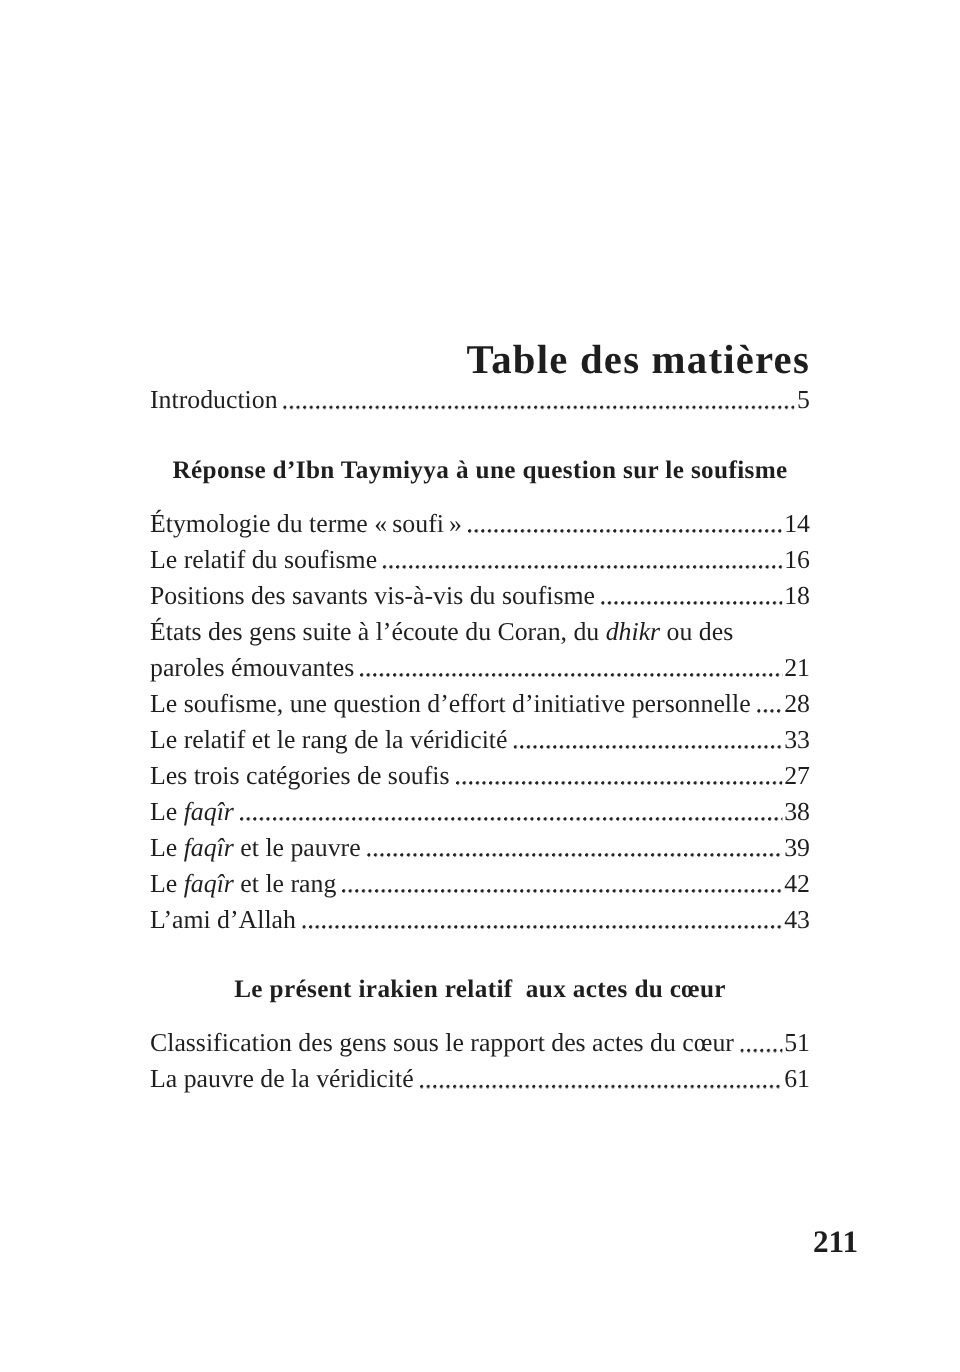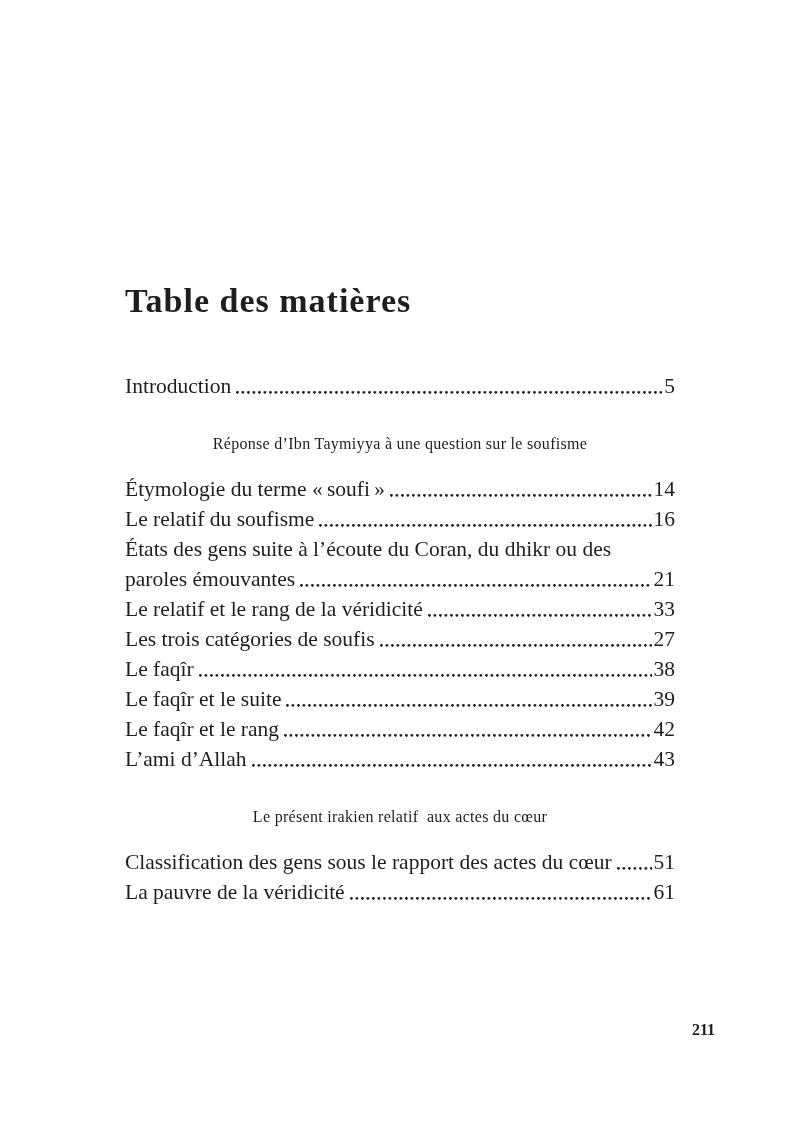--- a/index.html
+++ b/index.html
@@ -13,65 +13,65 @@
     color: #1e1e1e;
   }
   .page {
     position: absolute;
     inset: 0;
     padding: 284px 125px 0 125px;
   }
   .title {
     font-size: 34px;
     font-weight: 700;
-    text-align: left;
+    text-align: right;
     line-height: 1;
     letter-spacing: 1px;
   }
-  .toc { margin-top: 53px; }
+  .toc { }
   .section-heading {
-    font-size: 16px;
-    font-weight: 400;
+    font-size: 21px;
+    font-weight: 700;
     text-align: center;
     line-height: 26px;
     letter-spacing: 0.3px;
     margin: 30px 0 17px 0;
     white-space: pre-wrap;
   }
   .entry-line {
     font-size: 21.5px;
     line-height: 30px;
   }
   .entry-line-last {
     display: flex;
     align-items: baseline;
   }
   .entry-text {
     white-space: nowrap;
     flex: 0 1 auto;
     min-width: 0;
     overflow: hidden;
   }
-  .entry-text .it { }
+  .entry-text .it { font-style: italic; }
   .leader {
     flex: 1 1 auto;
     min-width: 6px;
     align-self: stretch;
     margin: 0 2px 7.5px 5px;
     background-image: radial-gradient(circle at 1.4px 1.4px, #1e1e1e 1.15px, rgba(0,0,0,0) 1.5px);
     background-size: 5.5px 3px;
     background-repeat: repeat-x;
     background-position: left bottom;
   }
   .entry-page { white-space: nowrap; }
   .folio {
     position: absolute;
     top: 1022px;
     right: 85px;
-    font-size: 16px;
+    font-size: 26px;
     font-weight: 700;
     line-height: 1;
   }
 </style>
 </head>
 <body>
 
 <div class="page">
   <h1 class="title">Table des matières</h1>
   <div class="toc" id="toc">
@@ -94,25 +94,39 @@
           </div>
         </div>
         <div class="toc-entry">
           <div class="entry-line entry-line-last">
             <span class="entry-text"><span>Le relatif du soufisme</span></span>
             <span class="leader"></span>
             <span class="entry-page">16</span>
           </div>
         </div>
         <div class="toc-entry">
+          <div class="entry-line entry-line-last">
+            <span class="entry-text"><span>Positions des savants vis-à-vis du soufisme</span></span>
+            <span class="leader"></span>
+            <span class="entry-page">18</span>
+          </div>
+        </div>
+        <div class="toc-entry">
           <div class="entry-line"><span class="entry-text"><span>États des gens suite à l’écoute du Coran, du </span><span class="it">dhikr</span><span> ou des</span></span></div>
           <div class="entry-line entry-line-last">
             <span class="entry-text"><span>paroles émouvantes</span></span>
             <span class="leader"></span>
             <span class="entry-page">21</span>
+          </div>
+        </div>
+        <div class="toc-entry">
+          <div class="entry-line entry-line-last">
+            <span class="entry-text"><span>Le soufisme, une question d’effort d’initiative personnelle</span></span>
+            <span class="leader"></span>
+            <span class="entry-page">28</span>
           </div>
         </div>
         <div class="toc-entry">
           <div class="entry-line entry-line-last">
             <span class="entry-text"><span>Le relatif et le rang de la véridicité</span></span>
             <span class="leader"></span>
             <span class="entry-page">33</span>
           </div>
         </div>
         <div class="toc-entry">
@@ -124,21 +138,21 @@
         </div>
         <div class="toc-entry">
           <div class="entry-line entry-line-last">
             <span class="entry-text"><span>Le </span><span class="it">faqîr</span></span>
             <span class="leader"></span>
             <span class="entry-page">38</span>
           </div>
         </div>
         <div class="toc-entry">
           <div class="entry-line entry-line-last">
-            <span class="entry-text"><span>Le </span><span class="it">faqîr</span><span> et le suite</span></span>
+            <span class="entry-text"><span>Le </span><span class="it">faqîr</span><span> et le pauvre</span></span>
             <span class="leader"></span>
             <span class="entry-page">39</span>
           </div>
         </div>
         <div class="toc-entry">
           <div class="entry-line entry-line-last">
             <span class="entry-text"><span>Le </span><span class="it">faqîr</span><span> et le rang</span></span>
             <span class="leader"></span>
             <span class="entry-page">42</span>
           </div>

